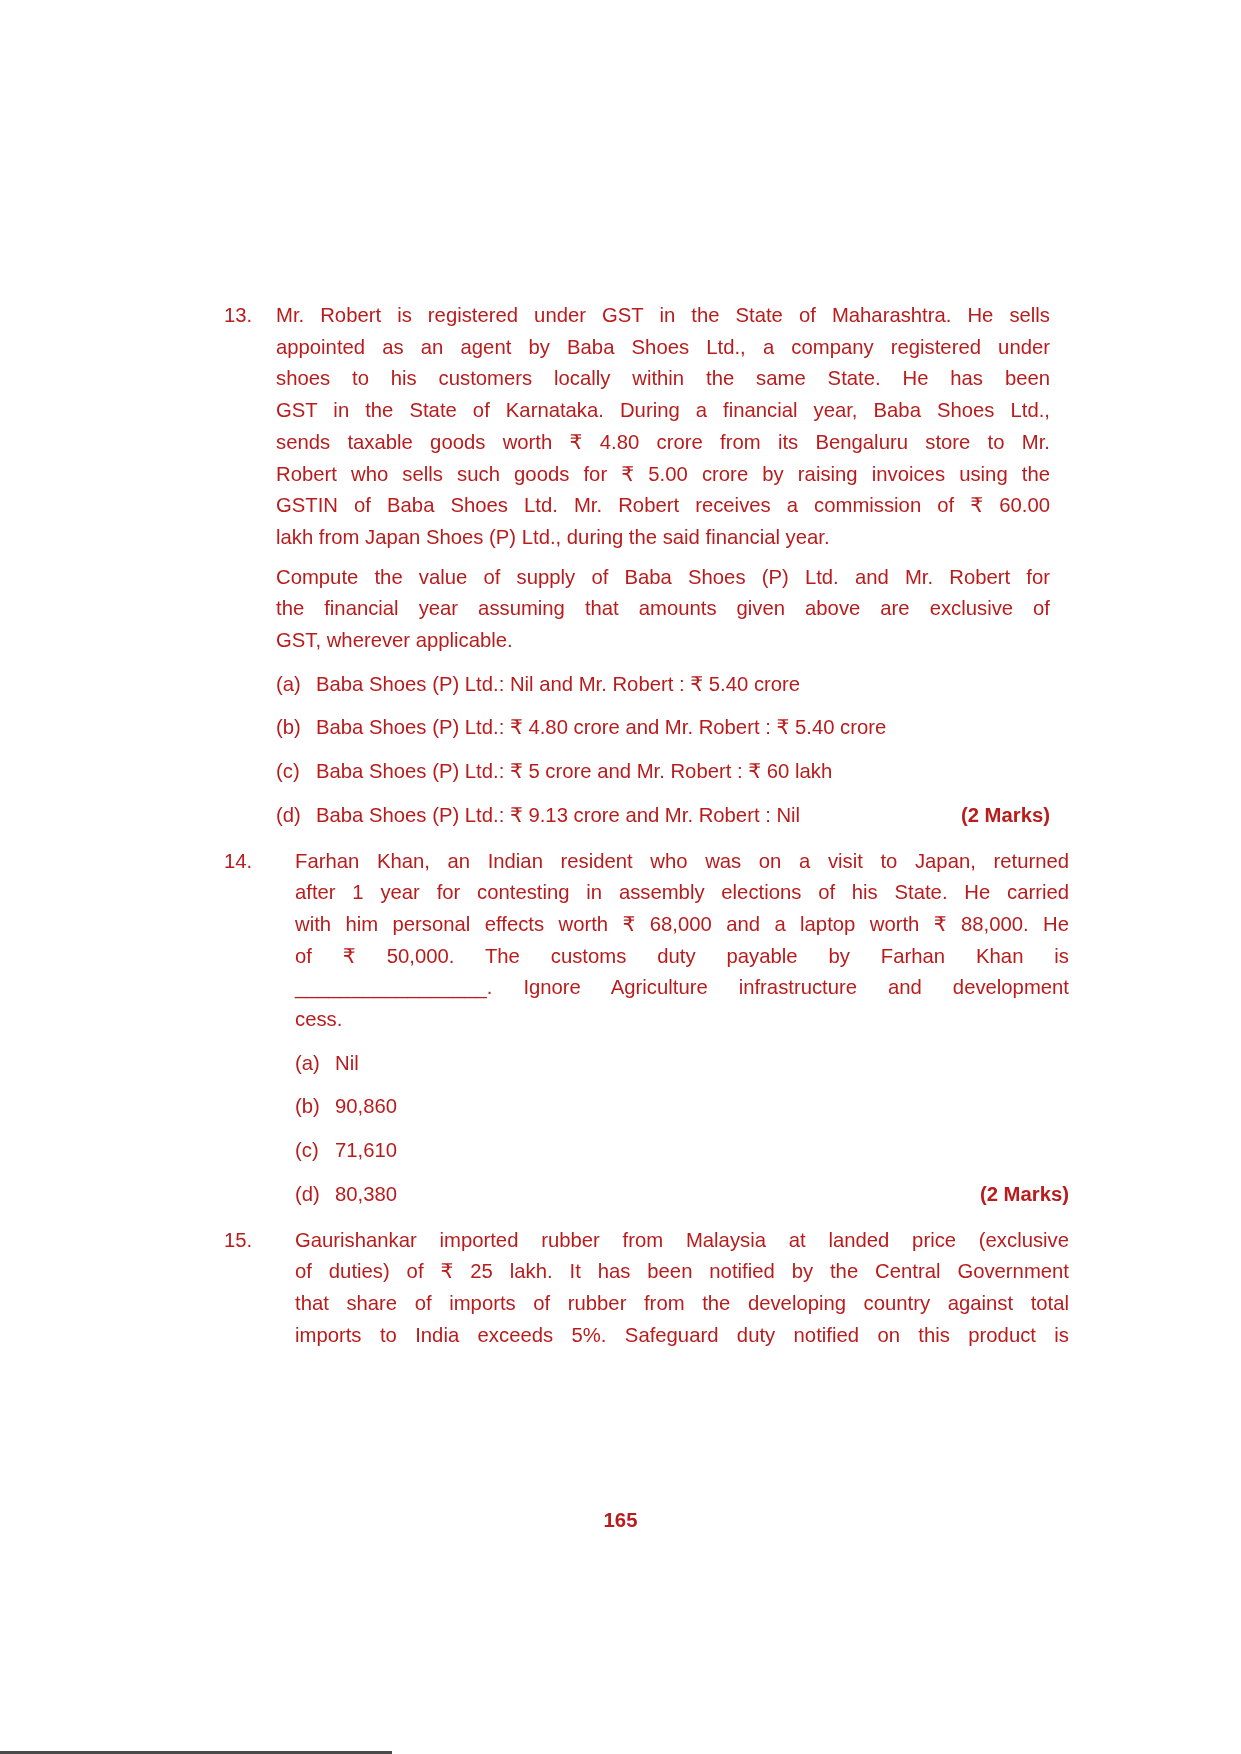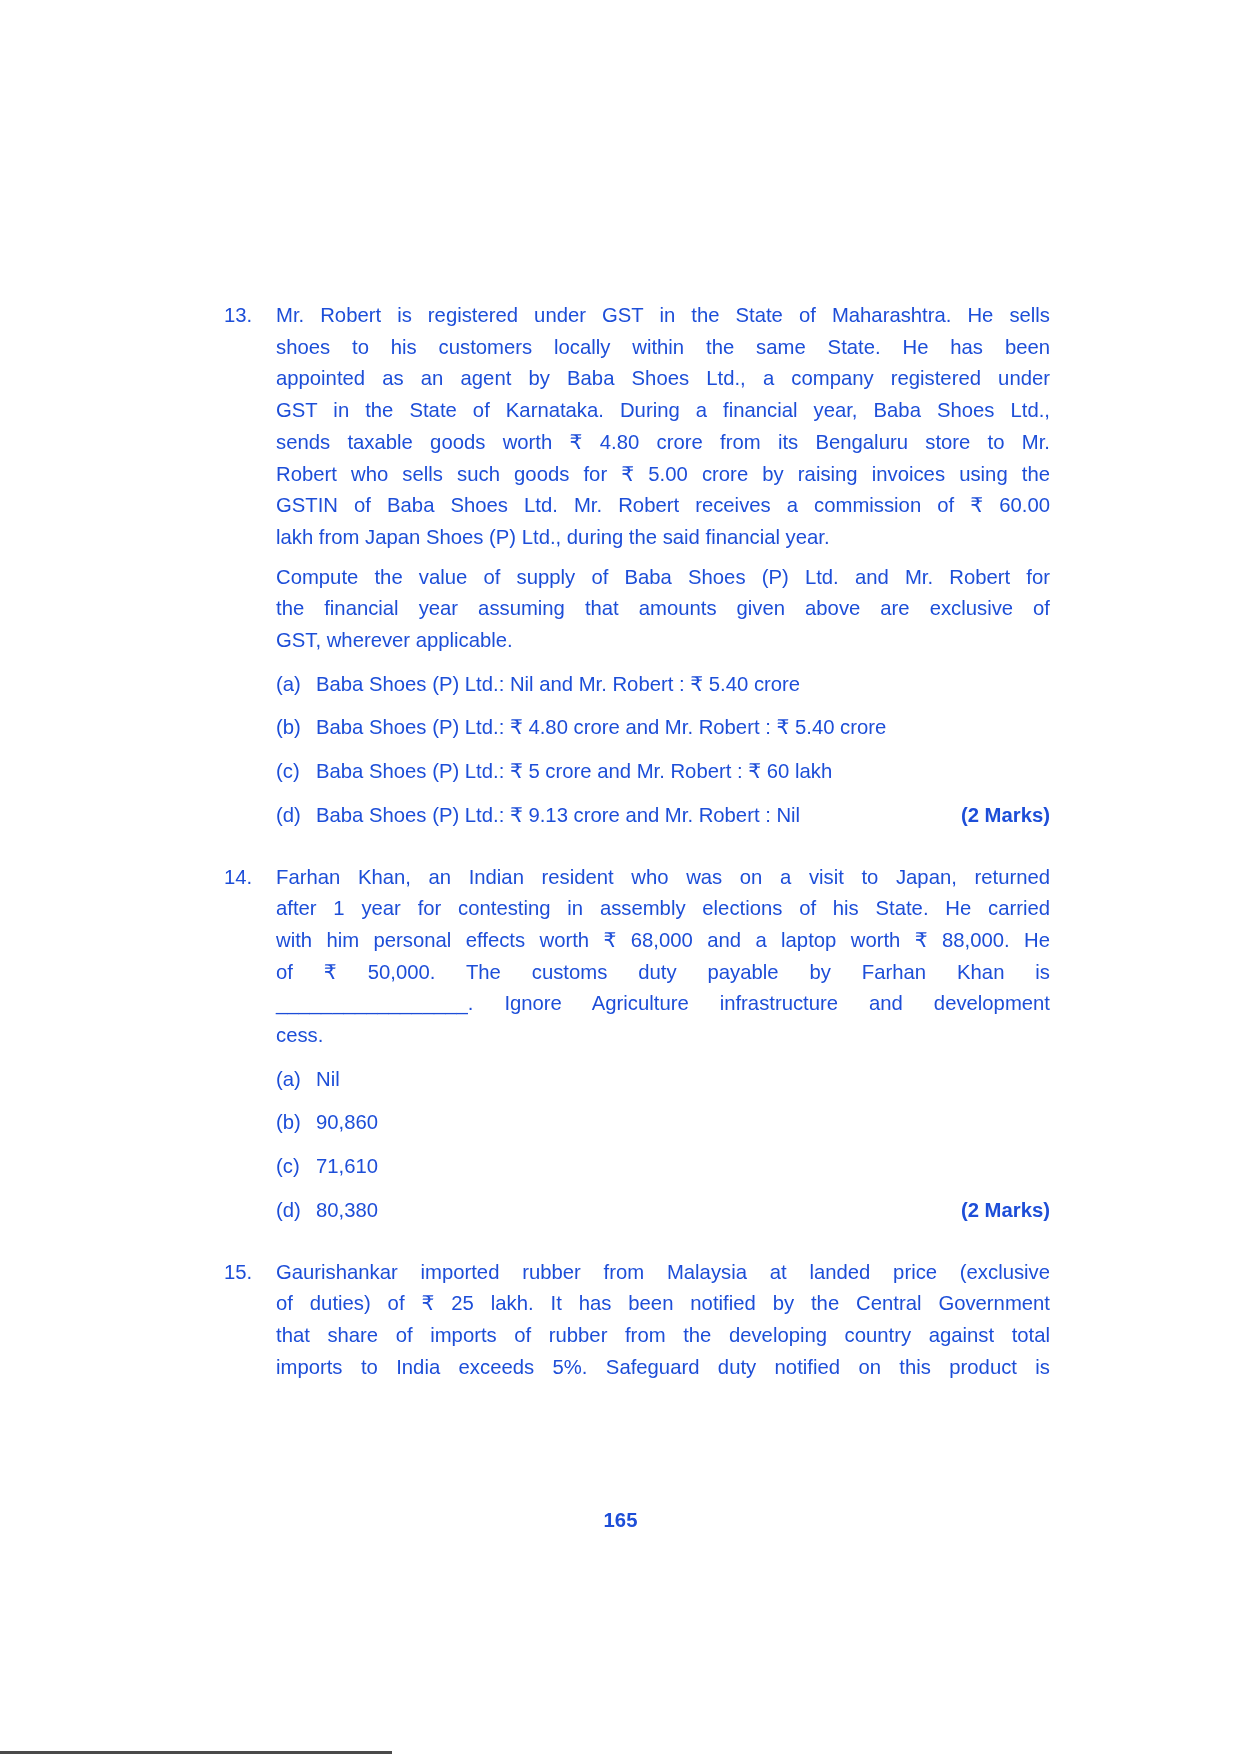--- a/index.html
+++ b/index.html
@@ -9,36 +9,36 @@
     width: 1241px;
     height: 1754px;
     overflow: hidden;
   }
   .page {
     position: relative;
     width: 1241px;
     height: 1754px;
     background: #ffffff;
     font-family: "Liberation Sans", "DejaVu Sans", sans-serif;
-    color: #1d4ed8;
+    color: #b91c1c;
     font-size: 20.3px;
     line-height: 31.7px;
   }
   .content {
     position: absolute;
     left: 224px;
     top: 300px;
     width: 826px;
   }
   .question {
     display: grid;
     grid-template-columns: 52px 774px;
     align-items: start;
   }
-  .question + .question { margin-top: 30px; }
+  .question + .question { margin-top: 14px; gap: 19px; }
   .qnum { text-align: left; }
   .para.mt { margin-top: 8px; }
   .ln { text-align: left; }
   .ln.just {
     text-align: justify;
     text-align-last: justify;
   }
   .opt {
     position: relative;
     padding-left: 40px;
@@ -78,22 +78,22 @@
 
 <div class="page">
 
   <div class="content">
 
     <div class="question">
       <div class="qnum">13.</div>
       <div class="qbody">
         <div class="para">
           <div class="ln just">Mr. Robert is registered under GST in the State of Maharashtra.  He sells</div>
+          <div class="ln just">appointed as an agent by Baba Shoes Ltd., a company registered under</div>
           <div class="ln just">shoes to his customers locally within the same State.  He has been</div>
-          <div class="ln just">appointed as an agent by Baba Shoes Ltd., a company registered under</div>
           <div class="ln just">GST in the State of Karnataka.  During a financial year, Baba Shoes Ltd.,</div>
           <div class="ln just">sends taxable goods worth ₹ 4.80 crore from its Bengaluru store to Mr.</div>
           <div class="ln just">Robert who sells such goods for ₹ 5.00 crore by raising invoices using the</div>
           <div class="ln just">GSTIN of Baba Shoes Ltd.  Mr. Robert receives a commission of ₹ 60.00</div>
           <div class="ln">lakh from Japan Shoes (P) Ltd., during the said financial year.</div>
         </div>
         <div class="para mt">
           <div class="ln just">Compute the value of supply of Baba Shoes (P) Ltd. and Mr. Robert for</div>
           <div class="ln just">the financial year assuming that amounts given above are exclusive of</div>
           <div class="ln">GST, wherever applicable.</div>

